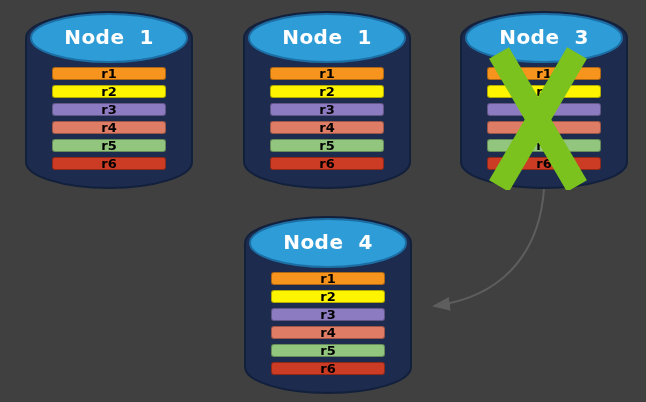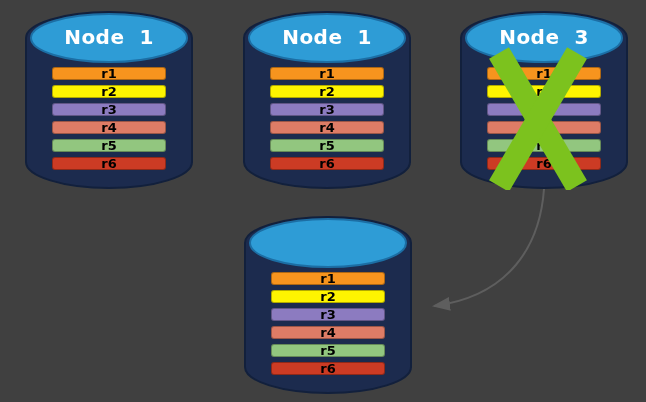--- a/index.html
+++ b/index.html
@@ -119,20 +119,21 @@
       <line x1="41" y1="47" x2="119" y2="180" stroke-width="23" style="stroke: rgb(124, 194, 30);"></line>
       <line x1="119" y1="47" x2="41" y2="180" stroke-width="23" style="stroke: rgb(124, 194, 30);"></line>
     </svg>
   </div>
 
   <div class="node node4">
     <svg class="cyl" width="172" height="184" viewBox="0 0 172 184">
       <path d="M3,32 L3,156 A83,26 0 0 0 169,156 L169,32 A83,26 0 0 0 3,32 Z" stroke-width="2" style="fill: rgb(28, 43, 78); stroke: rgb(18, 32, 60);"></path>
       <ellipse cx="86" cy="32" rx="78" ry="24" stroke-width="2" style="fill: rgb(46, 156, 214); stroke: rgb(28, 110, 164);"></ellipse>
     </svg>
+    <div class="title" style="color: rgb(255, 255, 255);">Node  4</div>
     <div class="rows" style="color: rgb(0, 0, 0);">
       <div class="row" style="background: rgb(247, 148, 30);">
           <span class="rl">r1</span>
         </div>
       <div class="row" style="background: rgb(254, 244, 0);">
           <span class="rl">r2</span>
         </div>
       <div class="row" style="background: rgb(140, 123, 192);">
           <span class="rl">r3</span>
         </div>

